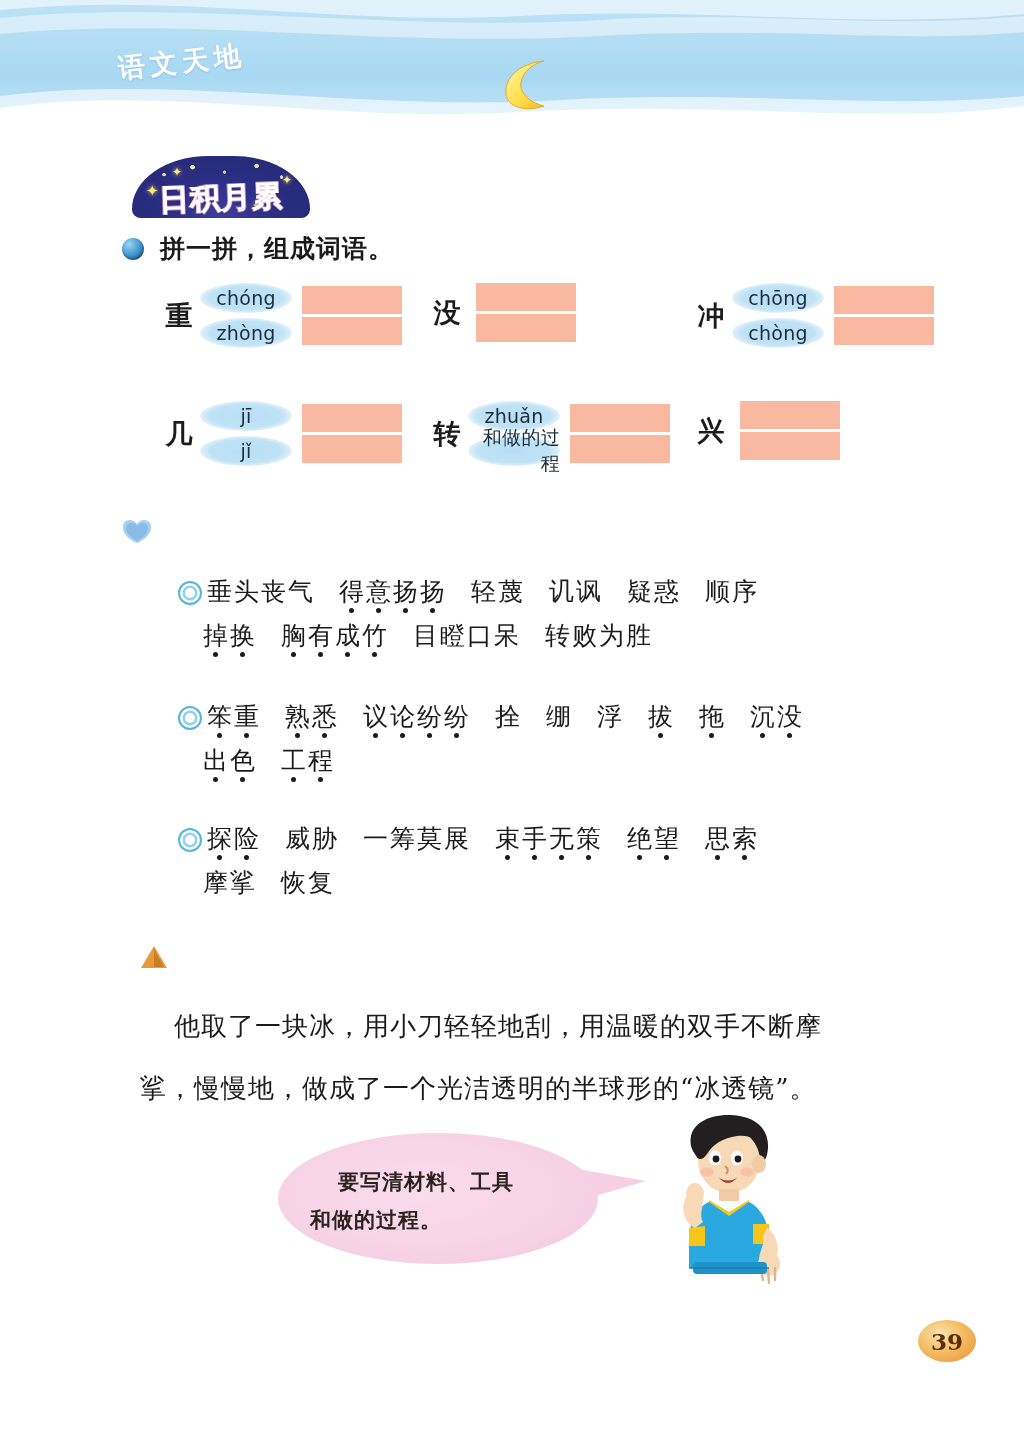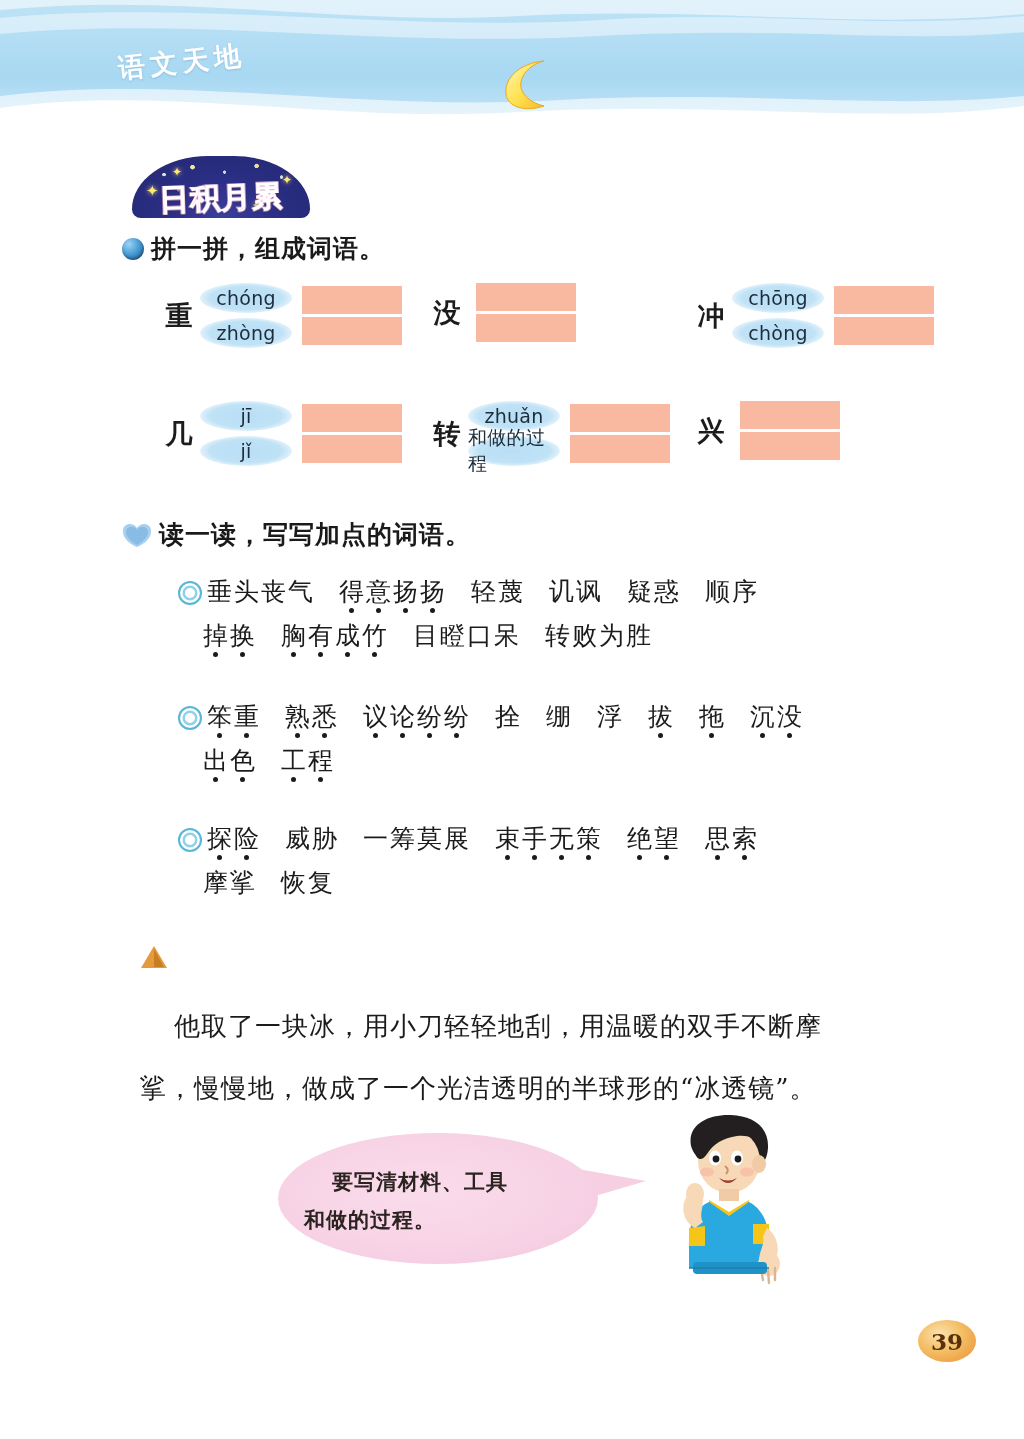--- a/index.html
+++ b/index.html
@@ -89,21 +89,21 @@
     paint-order: stroke fill;
     transform: rotate(-2deg);
     filter: drop-shadow(0 1px 1px rgba(70,20,70,0.45));
   }
 
   
   .task {
     position: absolute;
     display: flex;
     align-items: center;
-    gap: 7px;
+    gap: 16px;
   }
   .task-label {
     font-size: 25px;
     font-weight: bold;
     color: #1a1a1a;
     letter-spacing: 1px;
     font-family: "DejaVu Sans", "Liberation Sans", sans-serif;
   }
   .bullet-sphere {
     width: 22px; height: 22px;
@@ -137,20 +137,21 @@
     color: #1c1c1c;
     width: 38px;
     text-align: center;
     font-family: "DejaVu Sans", "Liberation Sans", sans-serif;
   }
   .pinyin-pair {
     display: flex;
     flex-direction: column;
     gap: 5px;
     margin-left: 2px;
+    text-align: right;
   }
   .pill {
     width: 92px;
     height: 30px;
     border-radius: 50%;
     background: radial-gradient(ellipse at 50% 50%, #b9def4 0%, #bfe2f6 55%, rgba(200,229,246,0.25) 78%, rgba(255,255,255,0) 100%);
     display: flex;
     align-items: center;
     justify-content: center;
     font-size: 19px;
@@ -246,21 +247,21 @@
     position: absolute;
     right: -48px;
     top: 36px;
     width: 0; height: 0;
     border-top: 12px solid transparent;
     border-bottom: 20px solid transparent;
     border-left: 68px solid #f6cfe3;
   }
   .bubble-text {
     position: absolute;
-    left: 26px;
+    left: 32px;
     top: 30px;
     width: 268px;
     font-size: 21px;
     line-height: 38px;
     color: #2b2320;
     font-family: "DejaVu Serif", "Liberation Serif", serif;
     letter-spacing: 1px;
     font-weight: bold;
   }
   .bubble-text .indent2 { display: inline-block; width: 28px; }
@@ -402,21 +403,20 @@
         </span>
       </div>
     </div>
   </div>
 
   <div class="task" style="left:122px; top:518px;">
     <svg class="bullet-bow" width="30" height="26" viewBox="0 0 30 26" xmlns="http://www.w3.org/2000/svg">
       <path d="M15,6 C11,0 2,1 1,8 C0,15 7,22 15,25 C23,22 30,15 29,8 C28,1 19,0 15,6 Z" fill="#a9cfee"></path>
       <path d="M15,8 C12,3 5,4 4,9 C3,14 9,20 15,23 C21,20 27,14 26,9 C25,4 18,3 15,8 Z" fill="#7fb5e0" opacity="0.75"></path>
     </svg>
-    <span class="task-label">读一读，写写加点的词语。</span>
   </div>
 
   <div class="wordlist" style="top:578px;">
     <div class="wl-line">
       <span class="wl-ring"></span>
       <span class="wl-term">
           <span class="wl-ch">垂</span>
           <span class="wl-ch">头</span>
           <span class="wl-ch">丧</span>
           <span class="wl-ch">气</span>

